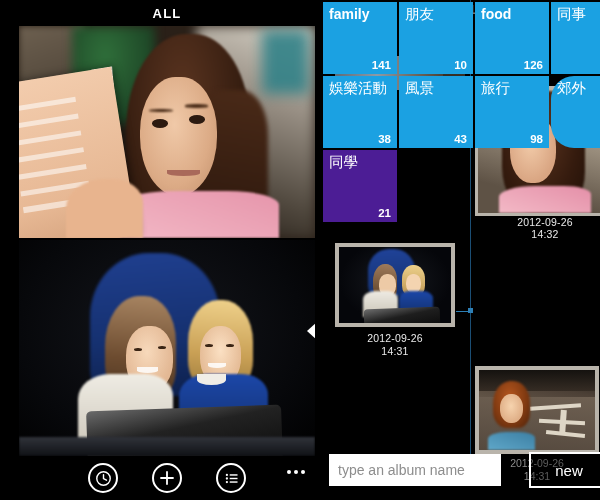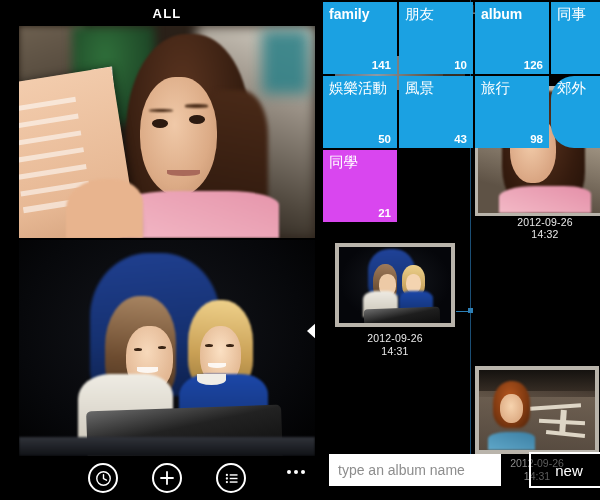--- a/index.html
+++ b/index.html
@@ -398,44 +398,44 @@
     <div id="tile-grid">
         <div class="tile" style="background: rgb(27, 161, 226);">
           <div class="t-name">family</div>
           <div class="t-count">141</div>
         </div>
         <div class="tile" style="background: rgb(27, 161, 226);">
           <div class="t-name cjk">朋友</div>
           <div class="t-count">10</div>
         </div>
         <div class="tile" style="background: rgb(27, 161, 226);">
-          <div class="t-name">album</div>
+          <div class="t-name">food</div>
           <div class="t-count">126</div>
         </div>
         <div class="tile" style="background: rgb(27, 161, 226);">
           <div class="t-name cjk">同事</div>
           <div class="t-count">12</div>
         </div>
         <div class="tile" style="background: rgb(27, 161, 226);">
           <div class="t-name cjk">娛樂活動</div>
-          <div class="t-count">50</div>
+          <div class="t-count">38</div>
         </div>
         <div class="tile" style="background: rgb(27, 161, 226);">
           <div class="t-name cjk">風景</div>
           <div class="t-count">43</div>
         </div>
         <div class="tile" style="background: rgb(27, 161, 226);">
           <div class="t-name cjk">旅行</div>
           <div class="t-count">98</div>
         </div>
         <div class="tile" style="background: rgb(27, 161, 226); border-radius: 23px;">
           <div class="t-name cjk">郊外</div>
           <div class="t-count">7</div>
         </div>
-        <div class="tile" style="background: #d946ef;">
+        <div class="tile" style="background: #4c1d95;">
           <div class="t-name cjk">同學</div>
           <div class="t-count">21</div>
         </div>
       </div>
 
     <div class="thumb" id="thumb-kids">
       <div class="shot">
         <div class="bgd"></div>
           <div class="chair"></div>
         <div class="hA"></div>

